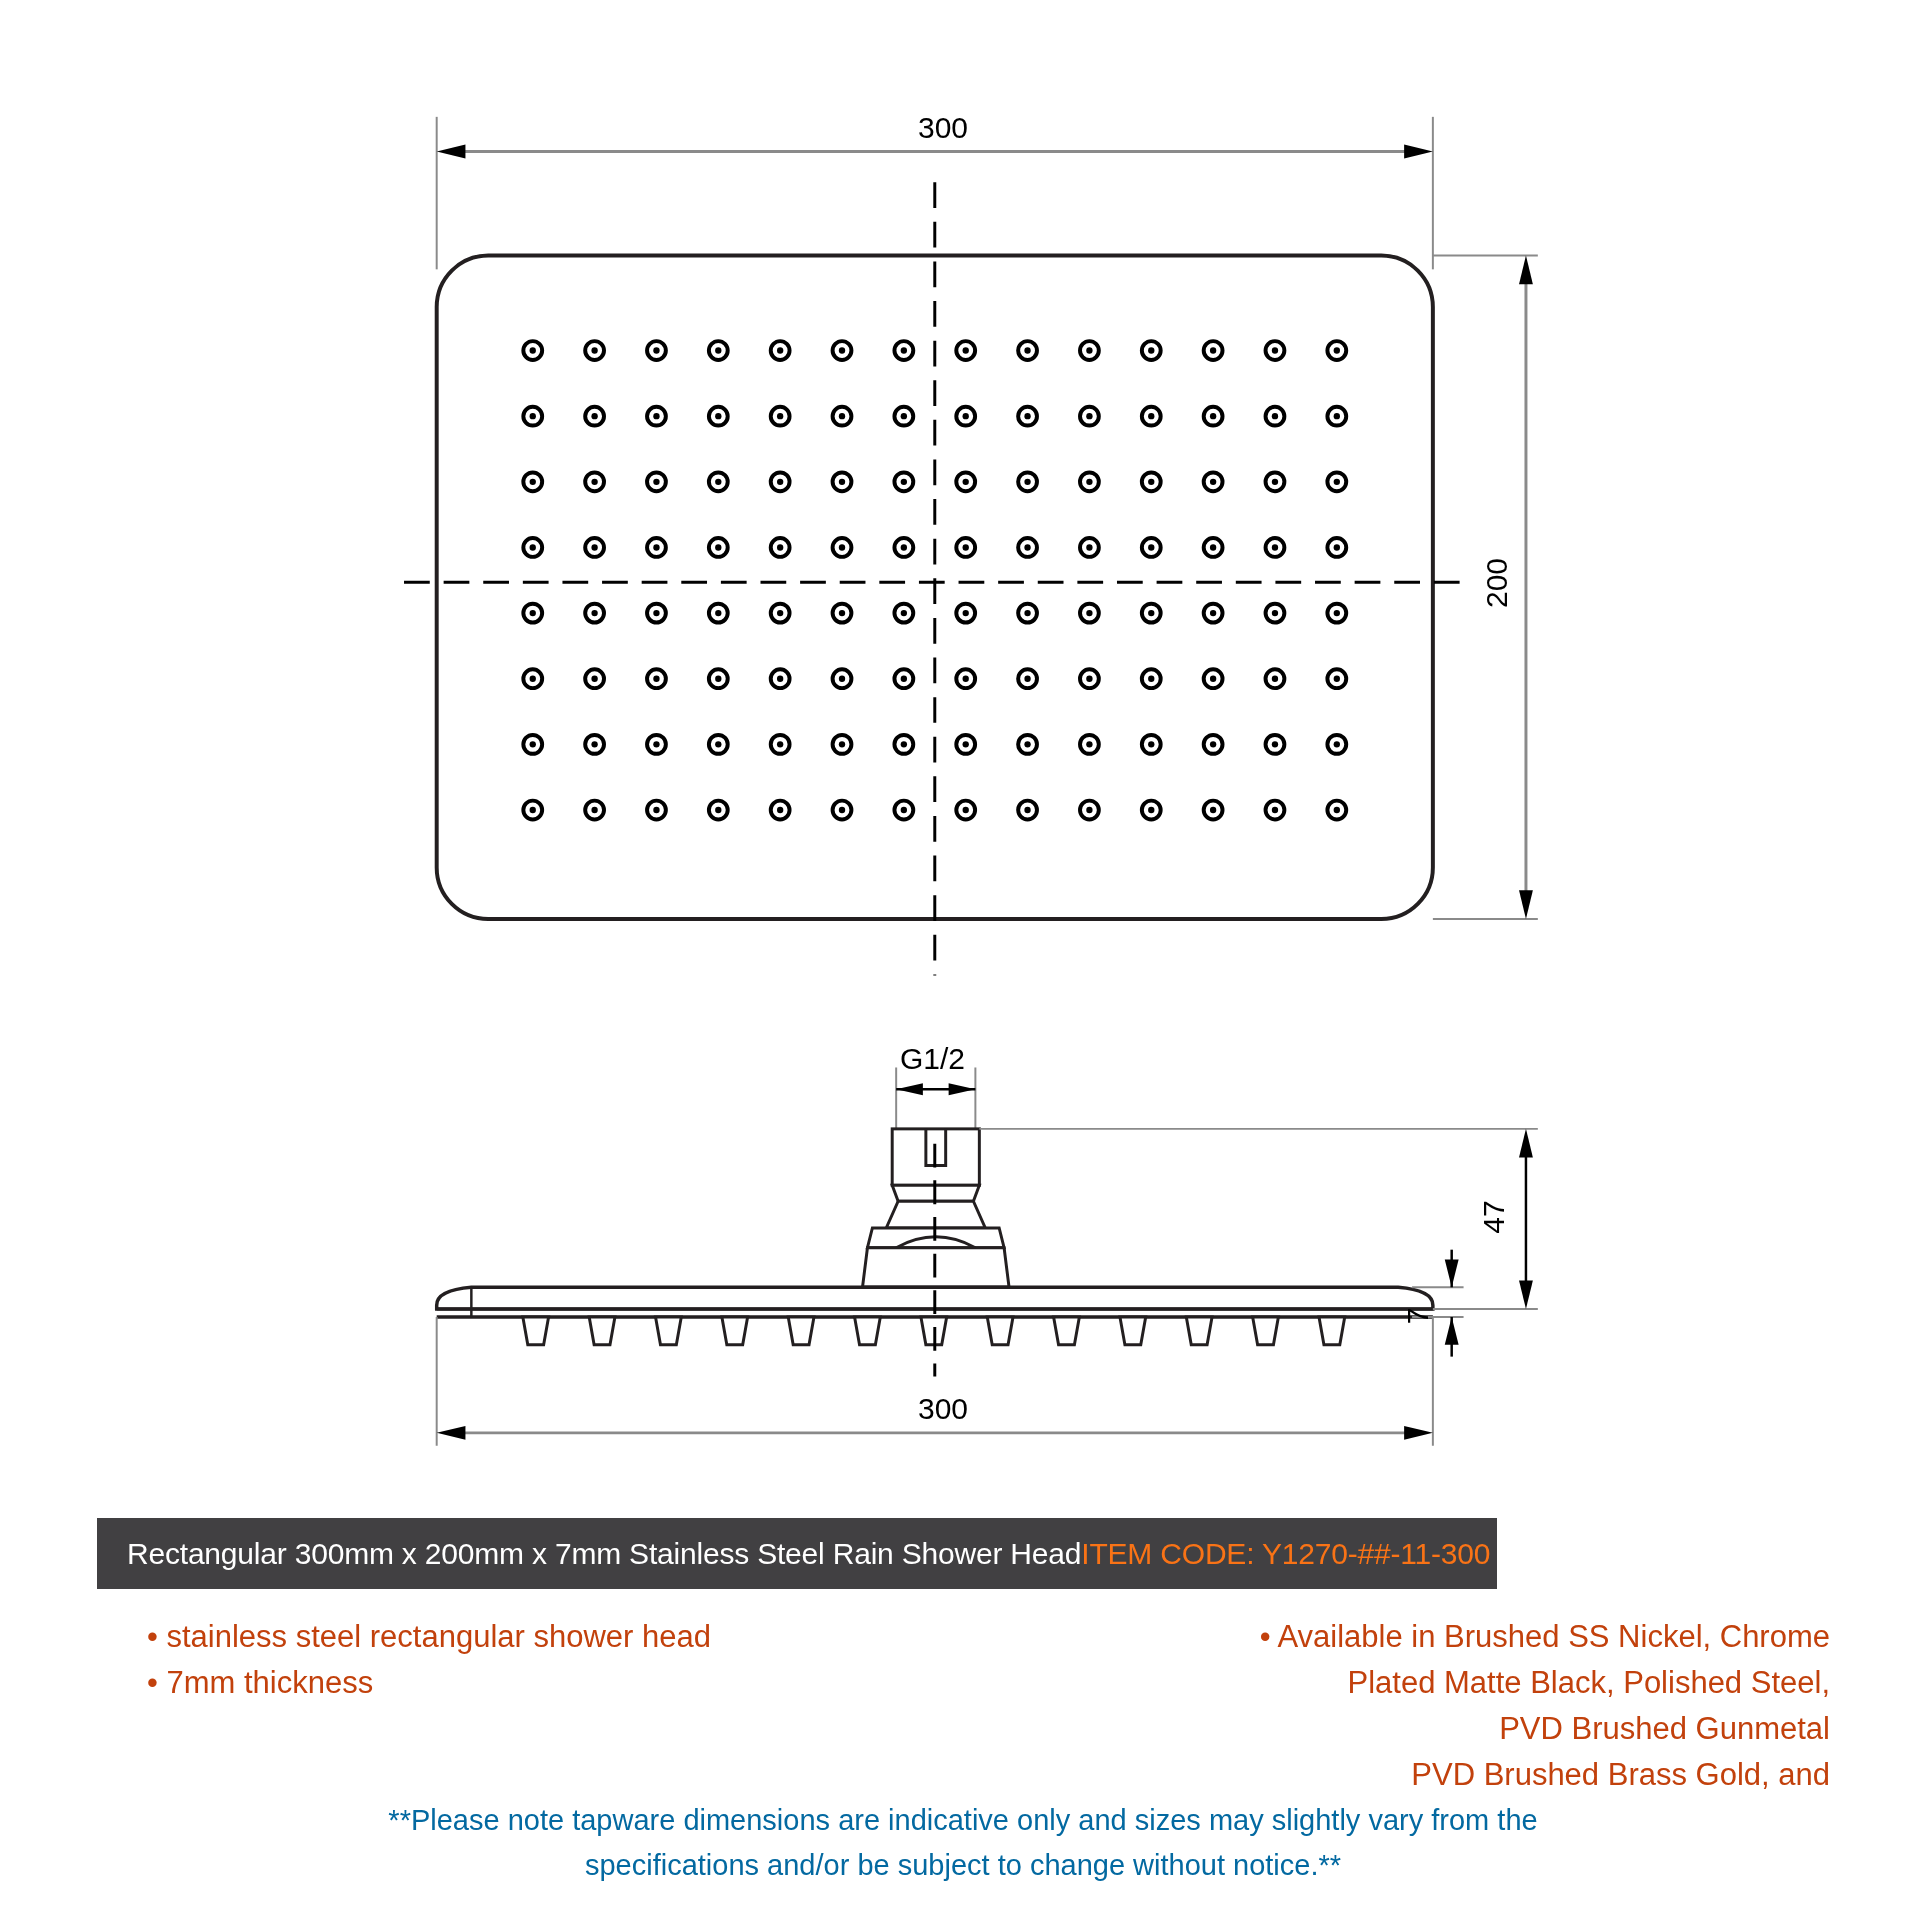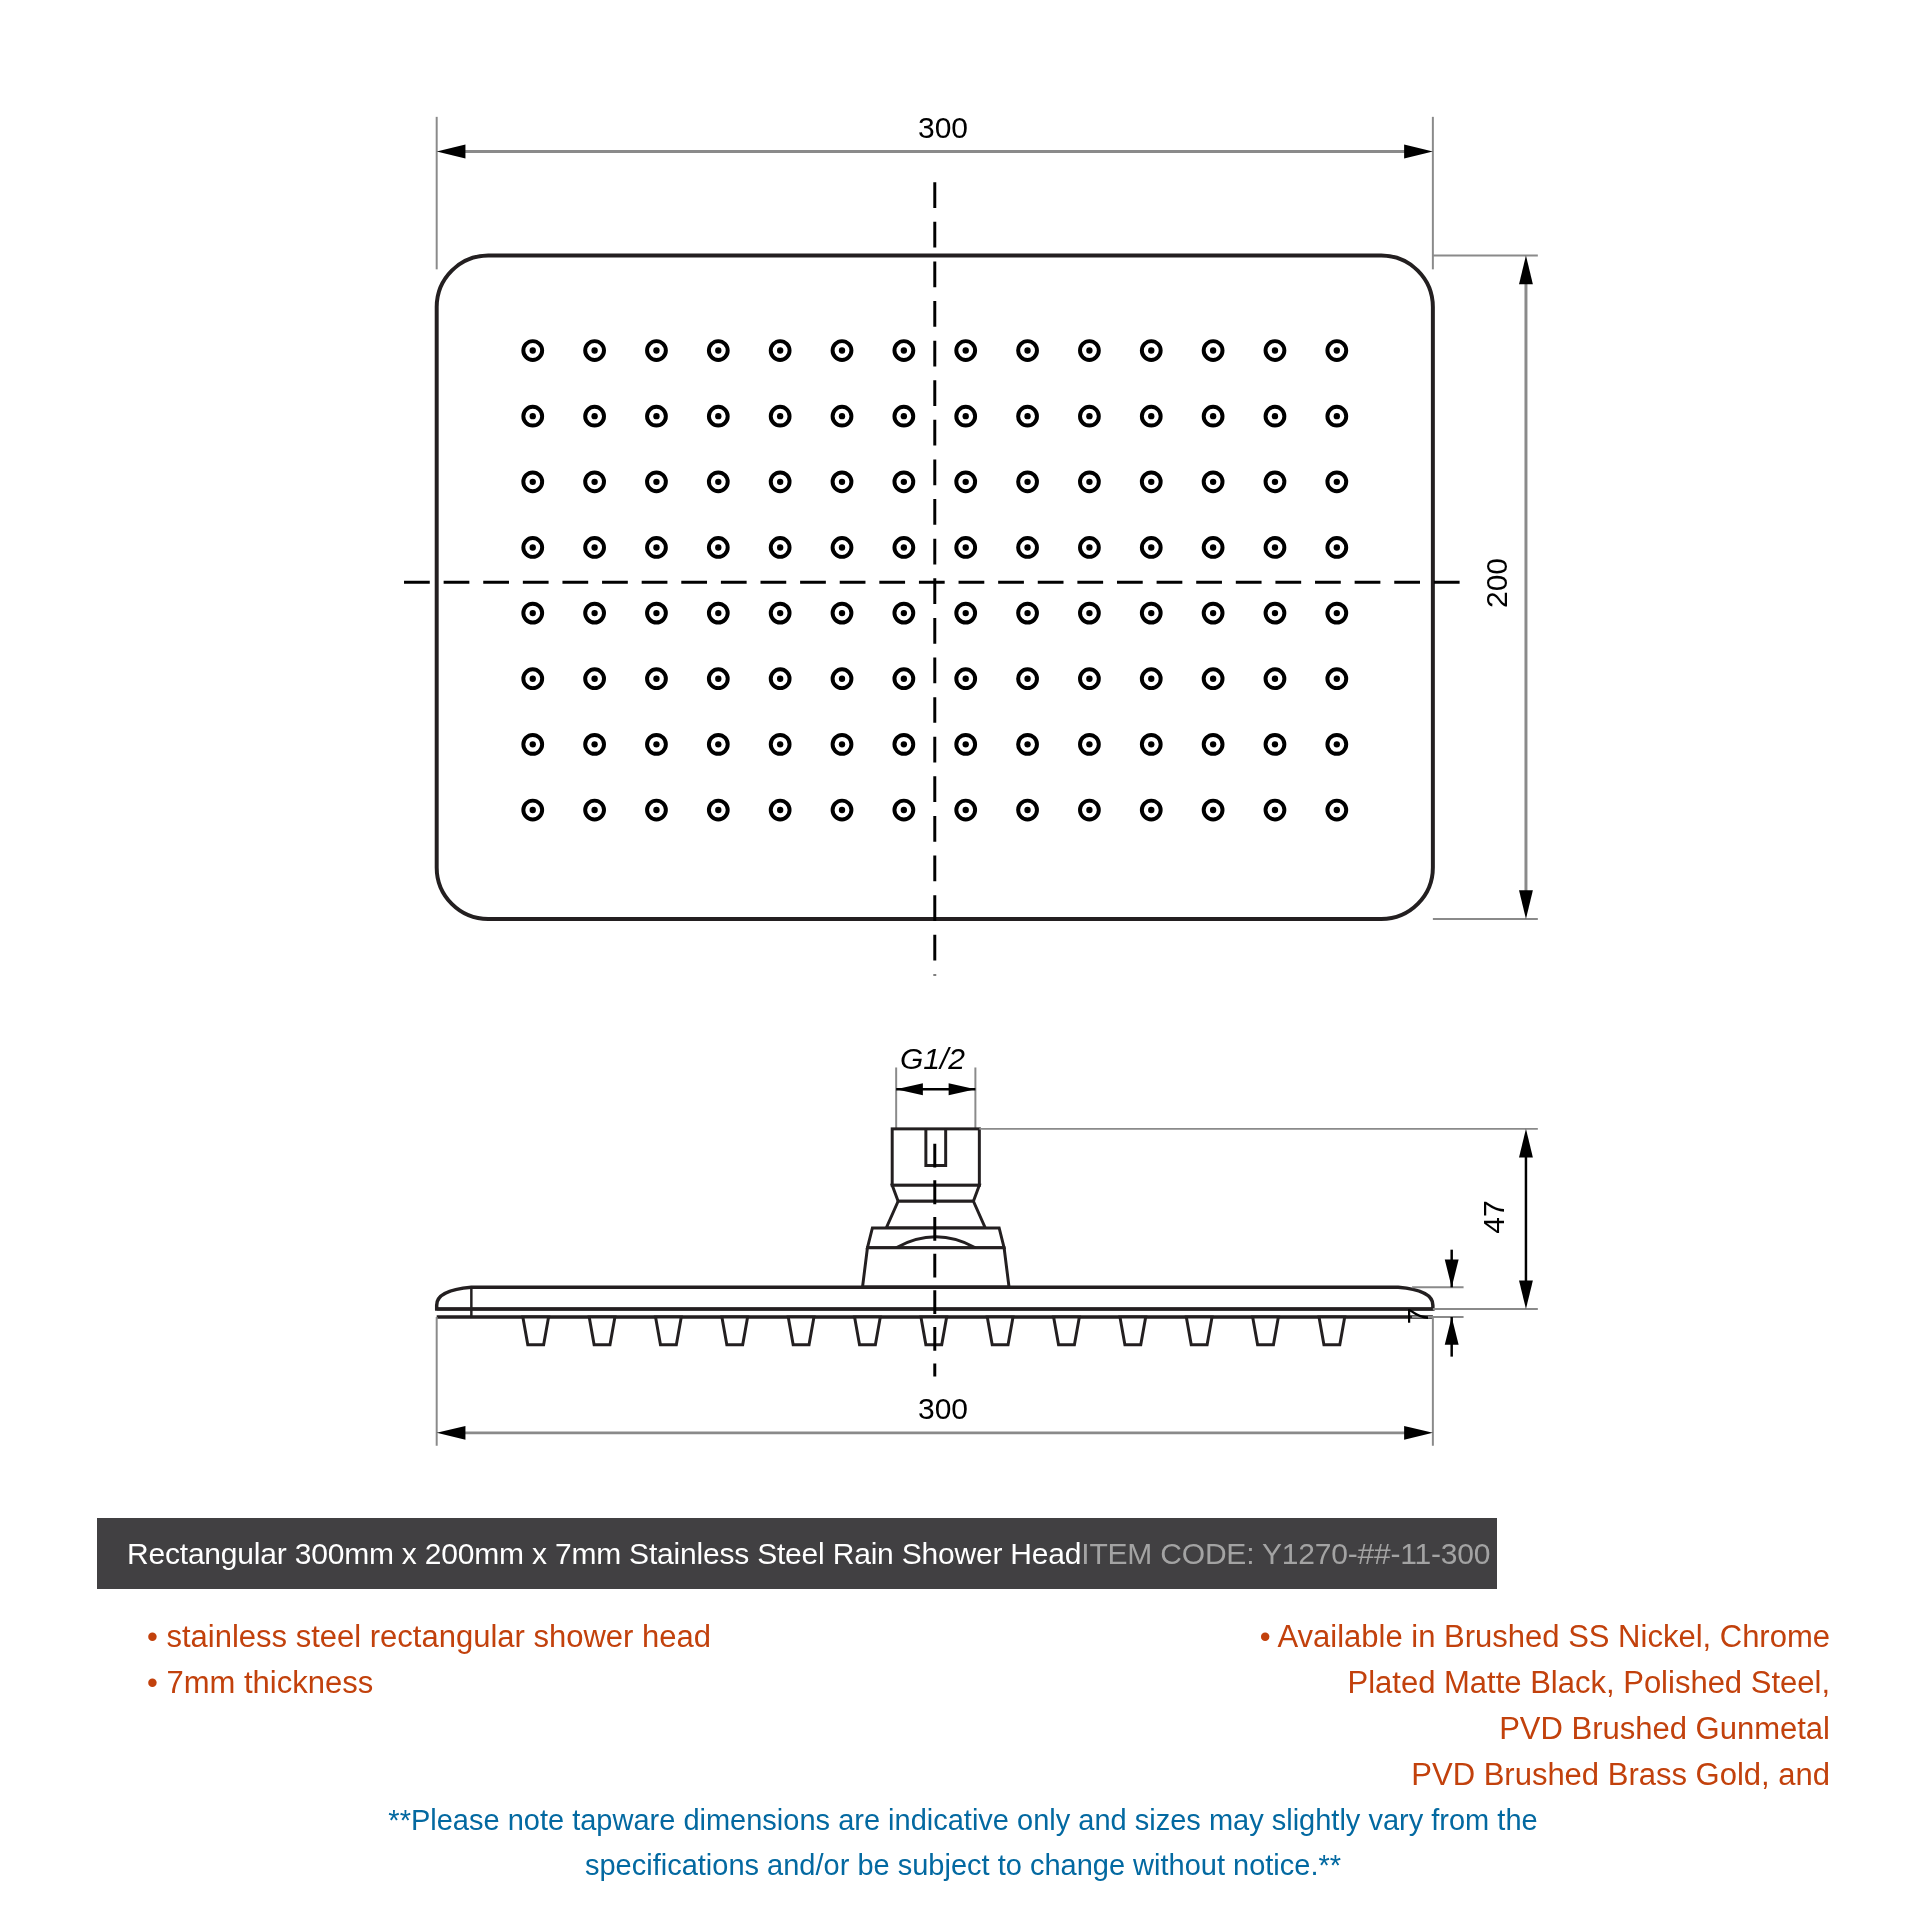--- a/index.html
+++ b/index.html
@@ -42,21 +42,21 @@
     padding: 0 30px;
   }
   .spec-bar .title-text {
     color: #ffffff;
     font-size: 30px;
     font-weight: 400;
     letter-spacing: -0.2px;
     white-space: nowrap;
   }
   .spec-bar .code-text {
-    color: #a3a3a3;
+    color: #f97316;
     font-size: 30px;
     font-weight: 400;
     letter-spacing: -0.2px;
     white-space: nowrap;
   }
 
   
   .features {
     position: absolute;
     left: 97px;
@@ -429,21 +429,21 @@
       <line x1="452" y1="1447" x2="1436" y2="1447" stroke="#8a8a8a" stroke-width="3"></line>
       <polygon points="441,1447 470,1440 470,1454" fill="#000000"></polygon>
       <polygon points="1447,1447 1418,1440 1418,1454" fill="#000000"></polygon>
     </g>
   </svg>
 
   <div class="dim-label" style="left:918px; top:111px;">300</div>
 
   <div class="dim-label rot" style="left:1472px; top:566px;">200</div>
 
-  <div class="dim-label" style="left:900px; top:1042px;font-style:italic;">G1/2</div>
+  <div class="dim-label" style="left:900px; top:1042px;">G1/2</div>
 
   <div class="dim-label rot" style="left:1477px; top:1200px;">47</div>
 
   <div class="dim-label rot" style="left:1410px; top:1299px;">7</div>
 
   <div class="dim-label" style="left:918px; top:1392px;">300</div>
 
   <div class="spec-bar">
     <span class="title-text">Rectangular 300mm x 200mm x 7mm Stainless Steel Rain Shower Head</span>
     <span class="code-text">ITEM CODE: Y1270-##-11-300</span>

